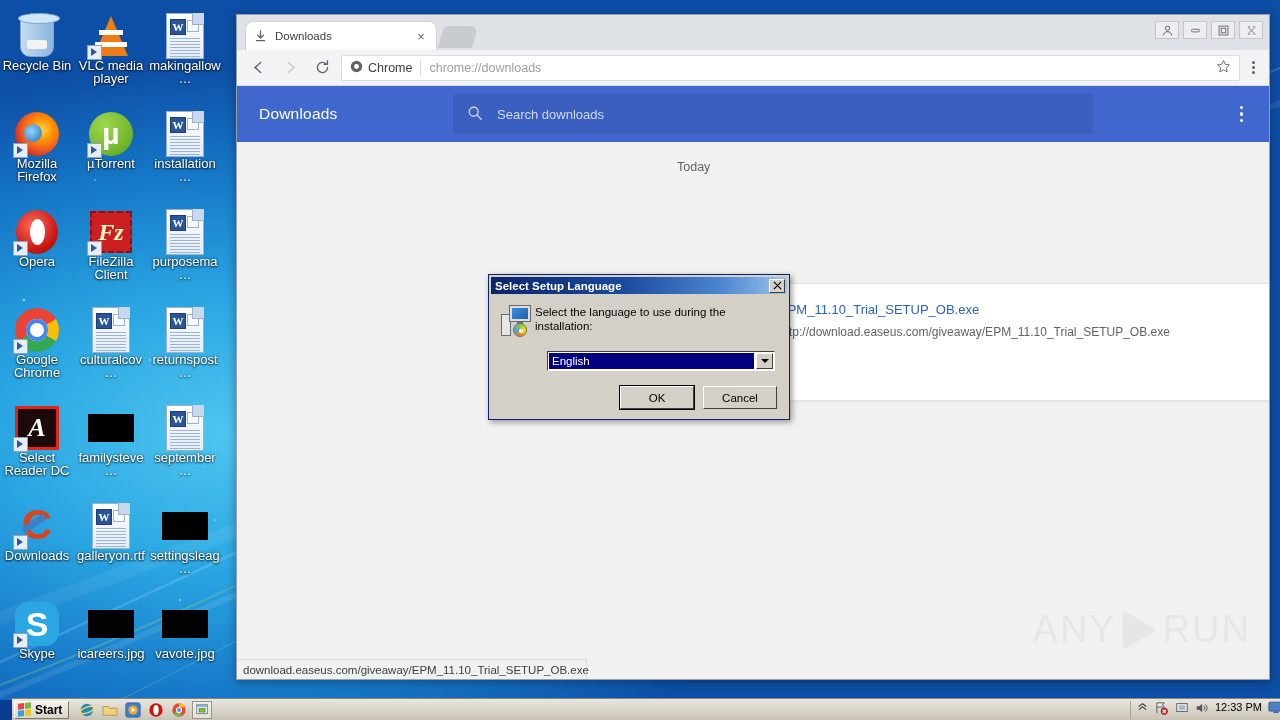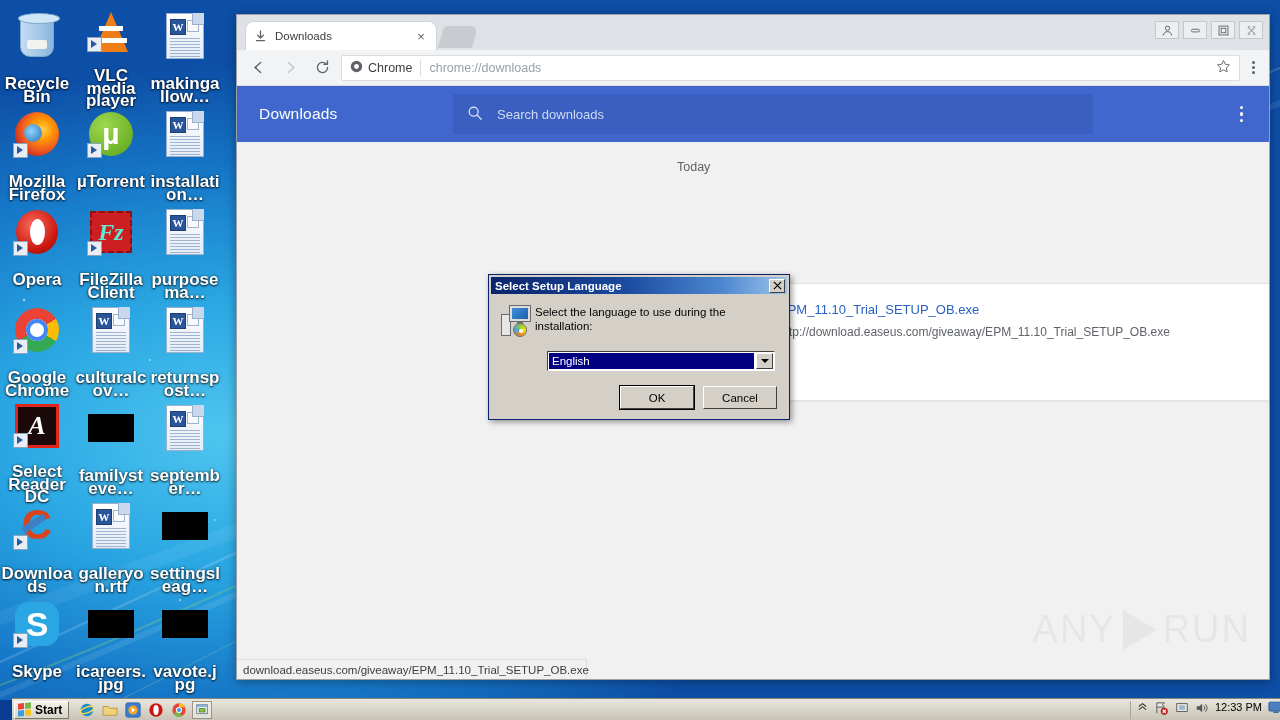--- a/index.html
+++ b/index.html
@@ -35,25 +35,25 @@
     width: 74px; text-align: center;
     display: flex; flex-direction: column; align-items: center;
     padding-top: 4px;
     cursor: default;
   }
   .dicon .glyph {
     width: 48px; height: 48px; position: relative;
     display: flex; align-items: center; justify-content: center;
   }
   .dicon .lbl {
-    margin-top: 18px;
-    font-size: 17px; line-height: 12.5px;
+    margin-top: 0;
+    font-size: 13px; line-height: 12.5px;
     color: #ffffff;
     text-shadow: 0 1px 2px rgba(0,0,0,.75), 0 0 3px rgba(0,0,0,.6);
-    max-width: 72px; word-break: break-word; font-weight: bold;
+    max-width: 72px; word-break: break-word;
   }
   .shortcut-arrow {
     position: absolute; left: 0; bottom: 0; width: 15px; height: 15px;
     background: #e9eef5; border: 1px solid #8ba3bf;
   }
   .shortcut-arrow::after {
     content: ""; position: absolute; left: 3px; top: 2px;
     border-left: 6px solid #2b5a9b; border-top: 4px solid transparent;
     border-bottom: 4px solid transparent;
   }
@@ -97,21 +97,21 @@
            color:#fff; font-size:30px; font-weight:bold; display:flex; align-items:center; justify-content:center;}
 
   
   .ic-op { width:42px; height:44px; border-radius:50%;
            background: radial-gradient(circle at 40% 35%, #ff6a5c, #c9160f 65%, #8c0d0a 100%);
            display:flex; align-items:center; justify-content:center; color:#fff; font-size:0;}
   .ic-op::after { content:""; width:15px; height:26px; border-radius:50%; background:#ffffff; }
 
   
   .ic-fz { width:42px; height:42px; background:#cd1f22; border:2px dashed #8d1013;
-           color:#5eead4; font-family:"Liberation Serif",serif; font-weight:bold; font-style:italic; font-size:24px;
+           color:#fef9c3; font-family:"Liberation Serif",serif; font-weight:bold; font-style:italic; font-size:24px;
            display:flex; align-items:center; justify-content:center; }
 
   
   .ic-cr { width:44px; height:44px; border-radius:50%; position:relative;
            background: conic-gradient(from -60deg, #ea4335 0deg 120deg, #fbbc05 120deg 180deg, #34a853 180deg 300deg, #ea4335 300deg 360deg); }
   .ic-cr::after { content:""; position:absolute; left:11px; top:11px; width:22px; height:22px; border-radius:50%;
            background:#fff; box-shadow: inset 0 0 0 4px #4285f4; }
 
   
   .ic-ac { width:44px; height:44px; background:#1c0a0a; border:3px solid #e1251b;

